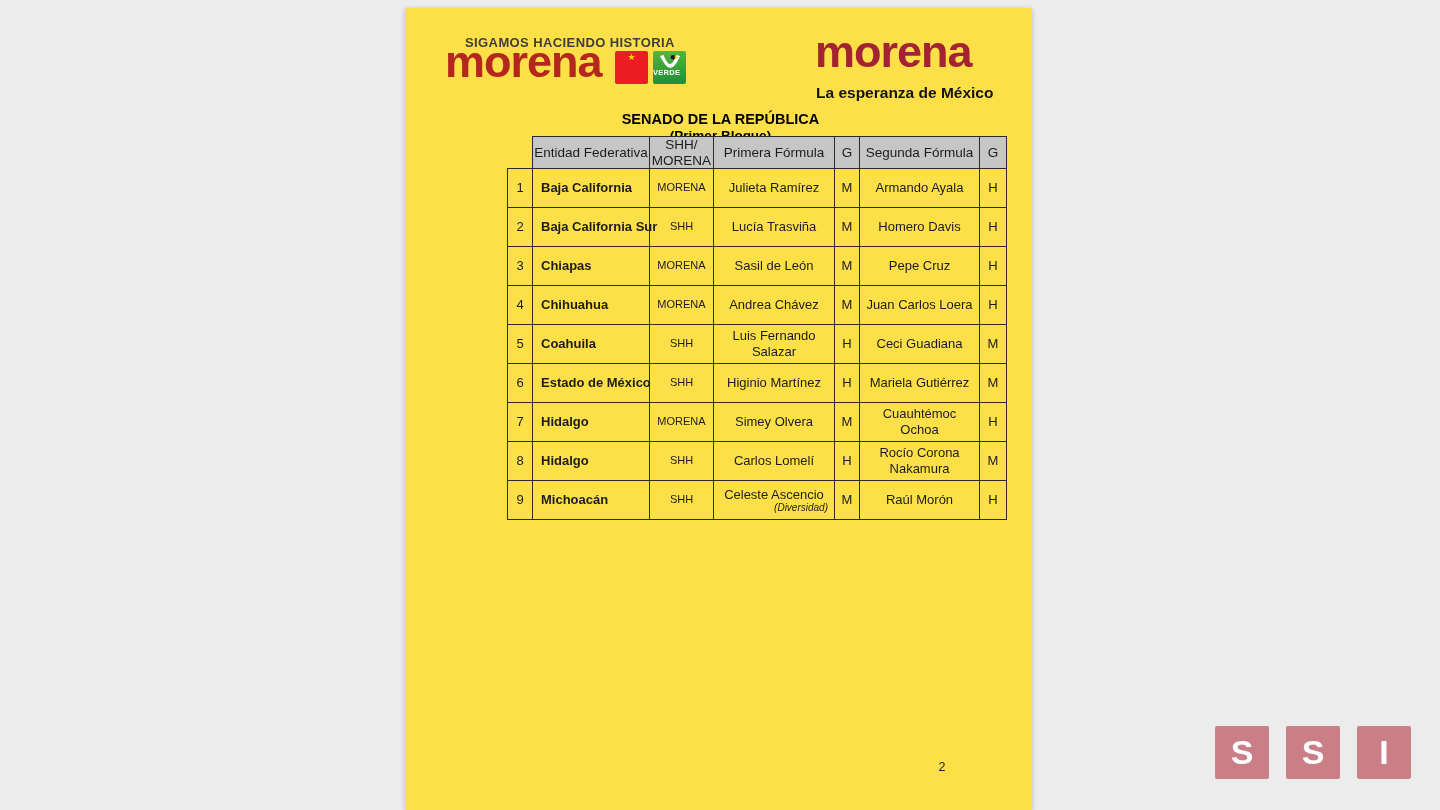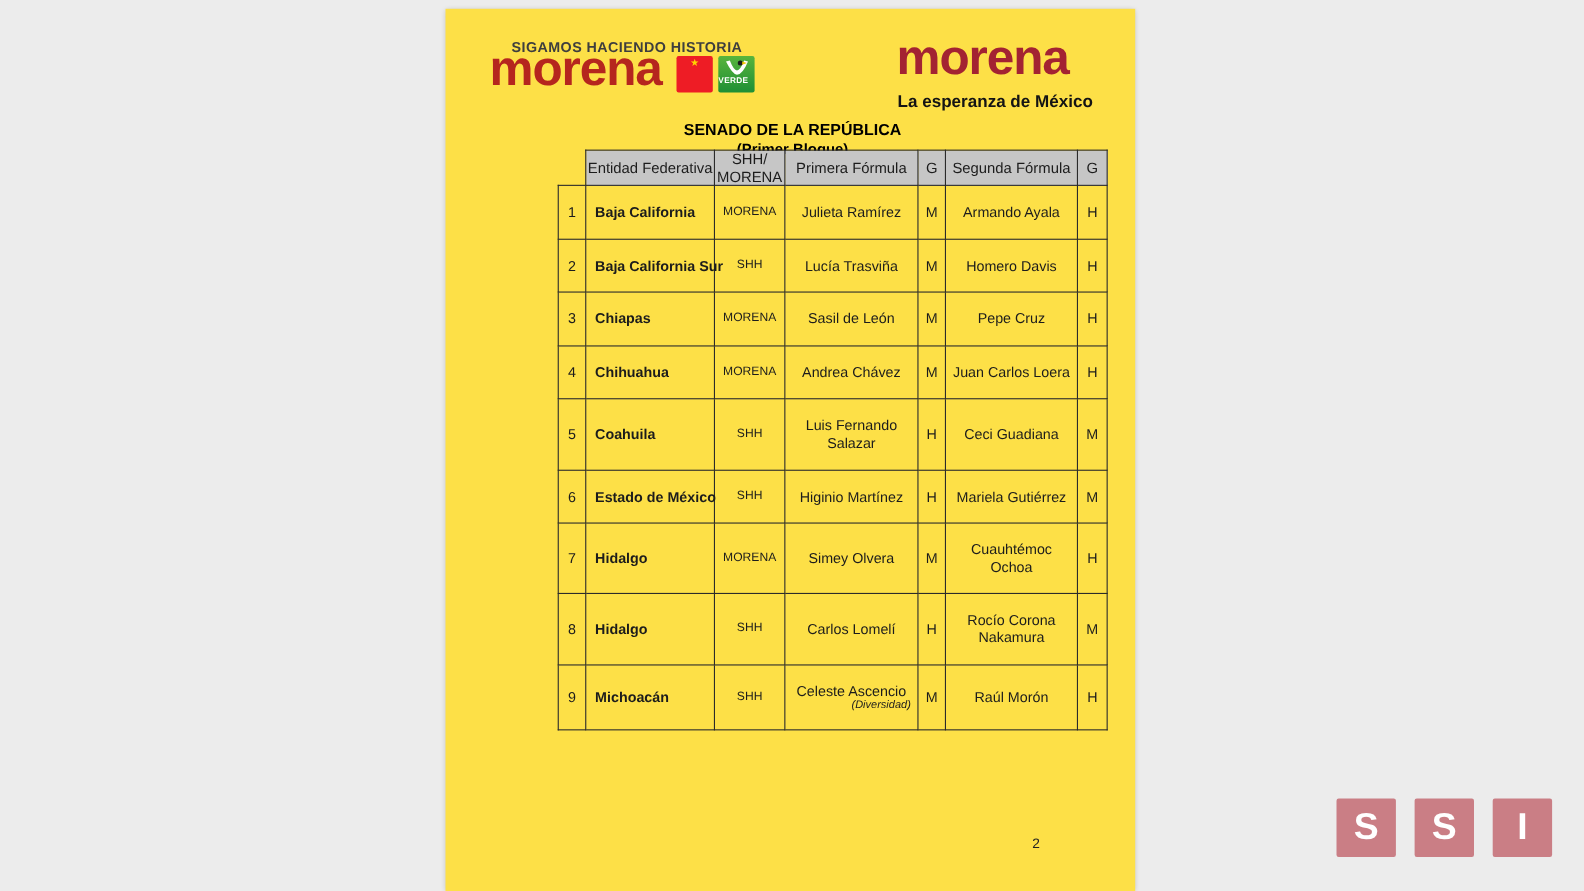--- a/index.html
+++ b/index.html
@@ -65,21 +65,21 @@
     vertical-align: middle; white-space: pre-line; line-height: 1.15;
   }
   .senate th.corner { background: transparent; border: none; }
   .senate td {
     border: 1px solid #2b2b2b; height: 39px;
     text-align: center; vertical-align: middle;
     font-size: 13px; line-height: 1.2;
   }
   .senate td.entidad { text-align: left; padding-left: 8px; white-space: nowrap; font-weight: bold; }
   .senate td.partido { font-size: 11px; }
-  .senate td.name { padding: 16px 6px; }
+  .senate td.name { padding: 2px 6px; }
   .senate .note { font-size: 10px; font-style: italic; line-height: 1.1; text-align: right; }
   
   .page-number {
     position: absolute; left: 525px; top: 752px; width: 24px;
     text-align: center; font-size: 12.5px; color: #222;
   }
   
   .watermark { position: absolute; left: 1215px; top: 726px; display: flex; gap: 17px; }
   .wm-square {
     width: 54px; height: 53px; background: #ca7e85; border-radius: 2px;

